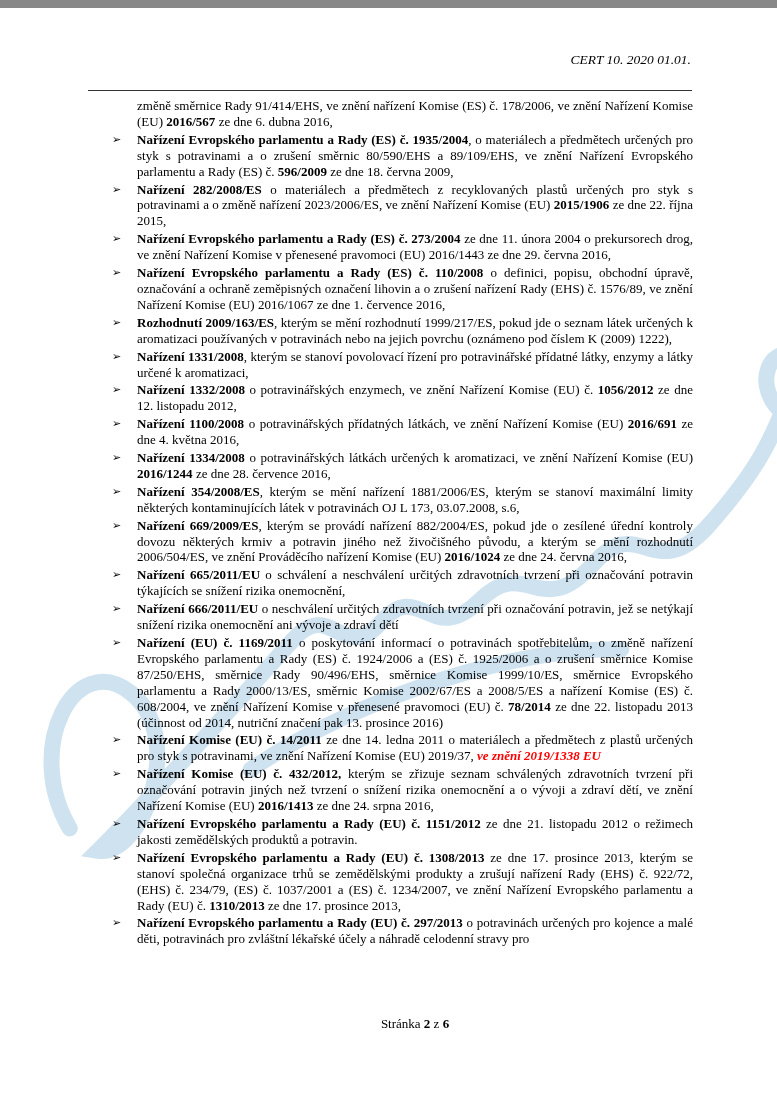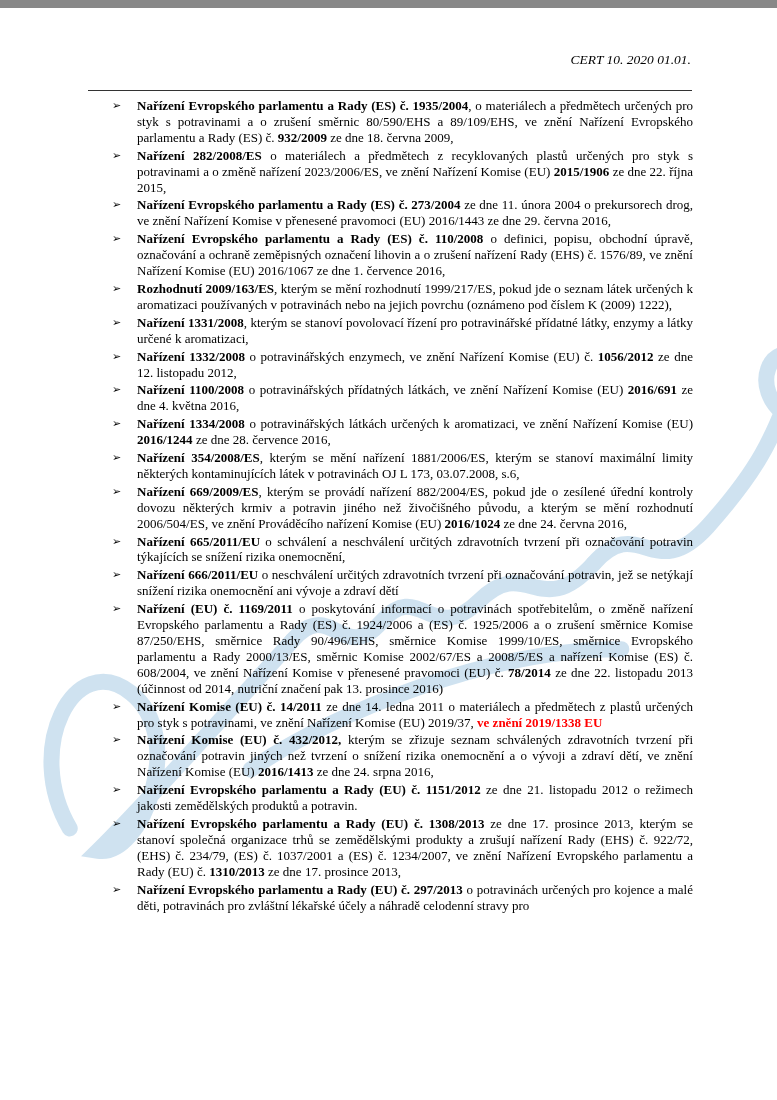--- a/index.html
+++ b/index.html
@@ -46,21 +46,21 @@
     position:relative;
     margin:0 0 2px 0;
   }
   .marker{
     position:absolute;
     left:-25px;top:0;
     font-family:"DejaVu Sans", sans-serif;
     font-size:11px;
   }
   .b{font-weight:bold;}
-  .red{color:var(--red,#ff0000);}
+  .red{color:var(--red,#ff0000);font-style:italic;}
   .footer{
     position:absolute;
     top:1008px;left:137px;width:556px;
     text-align:center;
     font-size:13px;
     z-index:1;
   }
 </style>
 </head>
 <body>
@@ -73,22 +73,23 @@
       <path d="M330 360 C 380 330, 370 400, 420 370 C 470 340, 460 410, 520 380 C 580 350, 570 420, 640 380"></path>
       <path d="M640 380 C 700 345, 690 420, 760 380 C 820 345, 850 320, 900 250 C 880 220, 840 260, 870 300"></path>
       <path d="M250 470 C 350 440, 520 430, 640 470"></path>
     </g>
   </svg>
 
   <div class="header-date">CERT 10. 2020 01.01.</div>
   <hr class="divider">
 
   <div class="content">
+    <p class="intro"><span>změně směrnice Rady 91/414/EHS, ve znění nařízení Komise (ES) č. 178/2006, ve znění Nařízení Komise (EU) </span><span class="b">2016/567</span><span> ze dne 6. dubna 2016,</span></p>
     <div>
-        <div class="item"><span class="marker">➢</span><span><span class="b">Nařízení Evropského parlamentu a Rady (ES) č. 1935/2004</span><span>, o materiálech a předmětech určených pro styk s potravinami a o zrušení směrnic 80/590/EHS a 89/109/EHS, ve znění Nařízení Evropského parlamentu a Rady (ES) č. </span><span class="b">932/2009</span><span> ze dne 18. června 2009,</span></span></div>
+        <div class="item"><span class="marker">➢</span><span><span class="b">Nařízení Evropského parlamentu a Rady (ES) č. 1935/2004</span><span>, o materiálech a předmětech určených pro styk s potravinami a o zrušení směrnic 80/590/EHS a 89/109/EHS, ve znění Nařízení Evropského parlamentu a Rady (ES) č. </span><span class="b">596/2009</span><span> ze dne 18. června 2009,</span></span></div>
         <div class="item"><span class="marker">➢</span><span><span class="b">Nařízení 282/2008/ES</span><span> o materiálech a předmětech z recyklovaných plastů určených pro styk s potravinami a o změně nařízení 2023/2006/ES, ve znění Nařízení Komise (EU) </span><span class="b">2015/1906</span><span> ze dne 22. října 2015,</span></span></div>
         <div class="item"><span class="marker">➢</span><span><span class="b">Nařízení Evropského parlamentu a Rady (ES) č. 273/2004</span><span> ze dne 11. února 2004 o prekursorech drog, ve znění Nařízení Komise v přenesené pravomoci (EU) 2016/1443 ze dne 29. června 2016,</span></span></div>
         <div class="item"><span class="marker">➢</span><span><span class="b">Nařízení Evropského parlamentu a Rady (ES) č. 110/2008</span><span> o definici, popisu, obchodní úpravě, označování a ochraně zeměpisných označení lihovin a o zrušení nařízení Rady (EHS) č. 1576/89, ve znění Nařízení Komise (EU) 2016/1067 ze dne 1. července 2016,</span></span></div>
         <div class="item"><span class="marker">➢</span><span><span class="b">Rozhodnutí 2009/163/ES</span><span>, kterým se mění rozhodnutí 1999/217/ES, pokud jde o seznam látek určených k aromatizaci používaných v potravinách nebo na jejich povrchu (oznámeno pod číslem K (2009) 1222),</span></span></div>
         <div class="item"><span class="marker">➢</span><span><span class="b">Nařízení 1331/2008</span><span>, kterým se stanoví povolovací řízení pro potravinářské přídatné látky, enzymy a látky určené k aromatizaci,</span></span></div>
         <div class="item"><span class="marker">➢</span><span><span class="b">Nařízení 1332/2008</span><span> o potravinářských enzymech, ve znění Nařízení Komise (EU) č. </span><span class="b">1056/2012</span><span> ze dne 12. listopadu 2012,</span></span></div>
         <div class="item"><span class="marker">➢</span><span><span class="b">Nařízení 1100/2008</span><span> o potravinářských přídatných látkách, ve znění Nařízení Komise (EU) </span><span class="b">2016/691</span><span> ze dne 4. května 2016,</span></span></div>
         <div class="item"><span class="marker">➢</span><span><span class="b">Nařízení 1334/2008</span><span> o potravinářských látkách určených k aromatizaci, ve znění Nařízení Komise (EU) </span><span class="b">2016/1244</span><span> ze dne 28. července 2016,</span></span></div>
         <div class="item"><span class="marker">➢</span><span><span class="b">Nařízení 354/2008/ES</span><span>, kterým se mění nařízení 1881/2006/ES, kterým se stanoví maximální limity některých kontaminujících látek v potravinách OJ L 173, 03.07.2008, s.6,</span></span></div>
         <div class="item"><span class="marker">➢</span><span><span class="b">Nařízení 669/2009/ES</span><span>, kterým se provádí nařízení 882/2004/ES, pokud jde o zesílené úřední kontroly dovozu některých krmiv a potravin jiného než živočišného původu, a kterým se mění rozhodnutí 2006/504/ES, ve znění Prováděcího nařízení Komise (EU) </span><span class="b">2016/1024</span><span> ze dne 24. června 2016,</span></span></div>
@@ -96,14 +97,17 @@
         <div class="item"><span class="marker">➢</span><span><span class="b">Nařízení 666/2011/EU</span><span> o neschválení určitých zdravotních tvrzení při označování potravin, jež se netýkají snížení rizika onemocnění ani vývoje a zdraví dětí</span></span></div>
         <div class="item"><span class="marker">➢</span><span><span class="b">Nařízení (EU) č. 1169/2011</span><span> o poskytování informací o potravinách spotřebitelům, o změně nařízení Evropského parlamentu a Rady (ES) č. 1924/2006 a (ES) č. 1925/2006 a o zrušení směrnice Komise 87/250/EHS, směrnice Rady 90/496/EHS, směrnice Komise 1999/10/ES, směrnice Evropského parlamentu a Rady 2000/13/ES, směrnic Komise 2002/67/ES a 2008/5/ES a nařízení Komise (ES) č. 608/2004, ve znění Nařízení Komise v přenesené pravomoci (EU) č. </span><span class="b">78/2014</span><span> ze dne 22. listopadu 2013 (účinnost od 2014, nutriční značení pak 13. prosince 2016)</span></span></div>
         <div class="item"><span class="marker">➢</span><span><span class="b">Nařízení Komise (EU) č. 14/2011</span><span> ze dne 14. ledna 2011 o materiálech a předmětech z plastů určených pro styk s potravinami, ve znění Nařízení Komise (EU) 2019/37, </span><span class="b red">ve znění 2019/1338 EU</span></span></div>
         <div class="item"><span class="marker">➢</span><span><span class="b">Nařízení Komise (EU) č. 432/2012,</span><span> kterým se zřizuje seznam schválených zdravotních tvrzení při označování potravin jiných než tvrzení o snížení rizika onemocnění a o vývoji a zdraví dětí, ve znění Nařízení Komise (EU) </span><span class="b">2016/1413</span><span> ze dne 24. srpna 2016,</span></span></div>
         <div class="item"><span class="marker">➢</span><span><span class="b">Nařízení Evropského parlamentu a Rady (EU) č. 1151/2012</span><span> ze dne 21. listopadu 2012 o režimech jakosti zemědělských produktů a potravin.</span></span></div>
         <div class="item"><span class="marker">➢</span><span><span class="b">Nařízení Evropského parlamentu a Rady (EU) č. 1308/2013</span><span> ze dne 17. prosince 2013, kterým se stanoví společná organizace trhů se zemědělskými produkty a zrušují nařízení Rady (EHS) č. 922/72, (EHS) č. 234/79, (ES) č. 1037/2001 a (ES) č. 1234/2007, ve znění Nařízení Evropského parlamentu a Rady (EU) č. </span><span class="b">1310/2013</span><span> ze dne 17. prosince 2013,</span></span></div>
         <div class="item"><span class="marker">➢</span><span><span class="b">Nařízení Evropského parlamentu a Rady (EU) č. 297/2013</span><span> o potravinách určených pro kojence a malé děti, potravinách pro zvláštní lékařské účely a náhradě celodenní stravy pro</span></span></div>
       </div>
   </div>
 
+  <div class="footer">
+    <span>Stránka </span><span class="b">2</span><span> z </span><span class="b">6</span>
+  </div>
 
 </div>
 
 </body></html>

